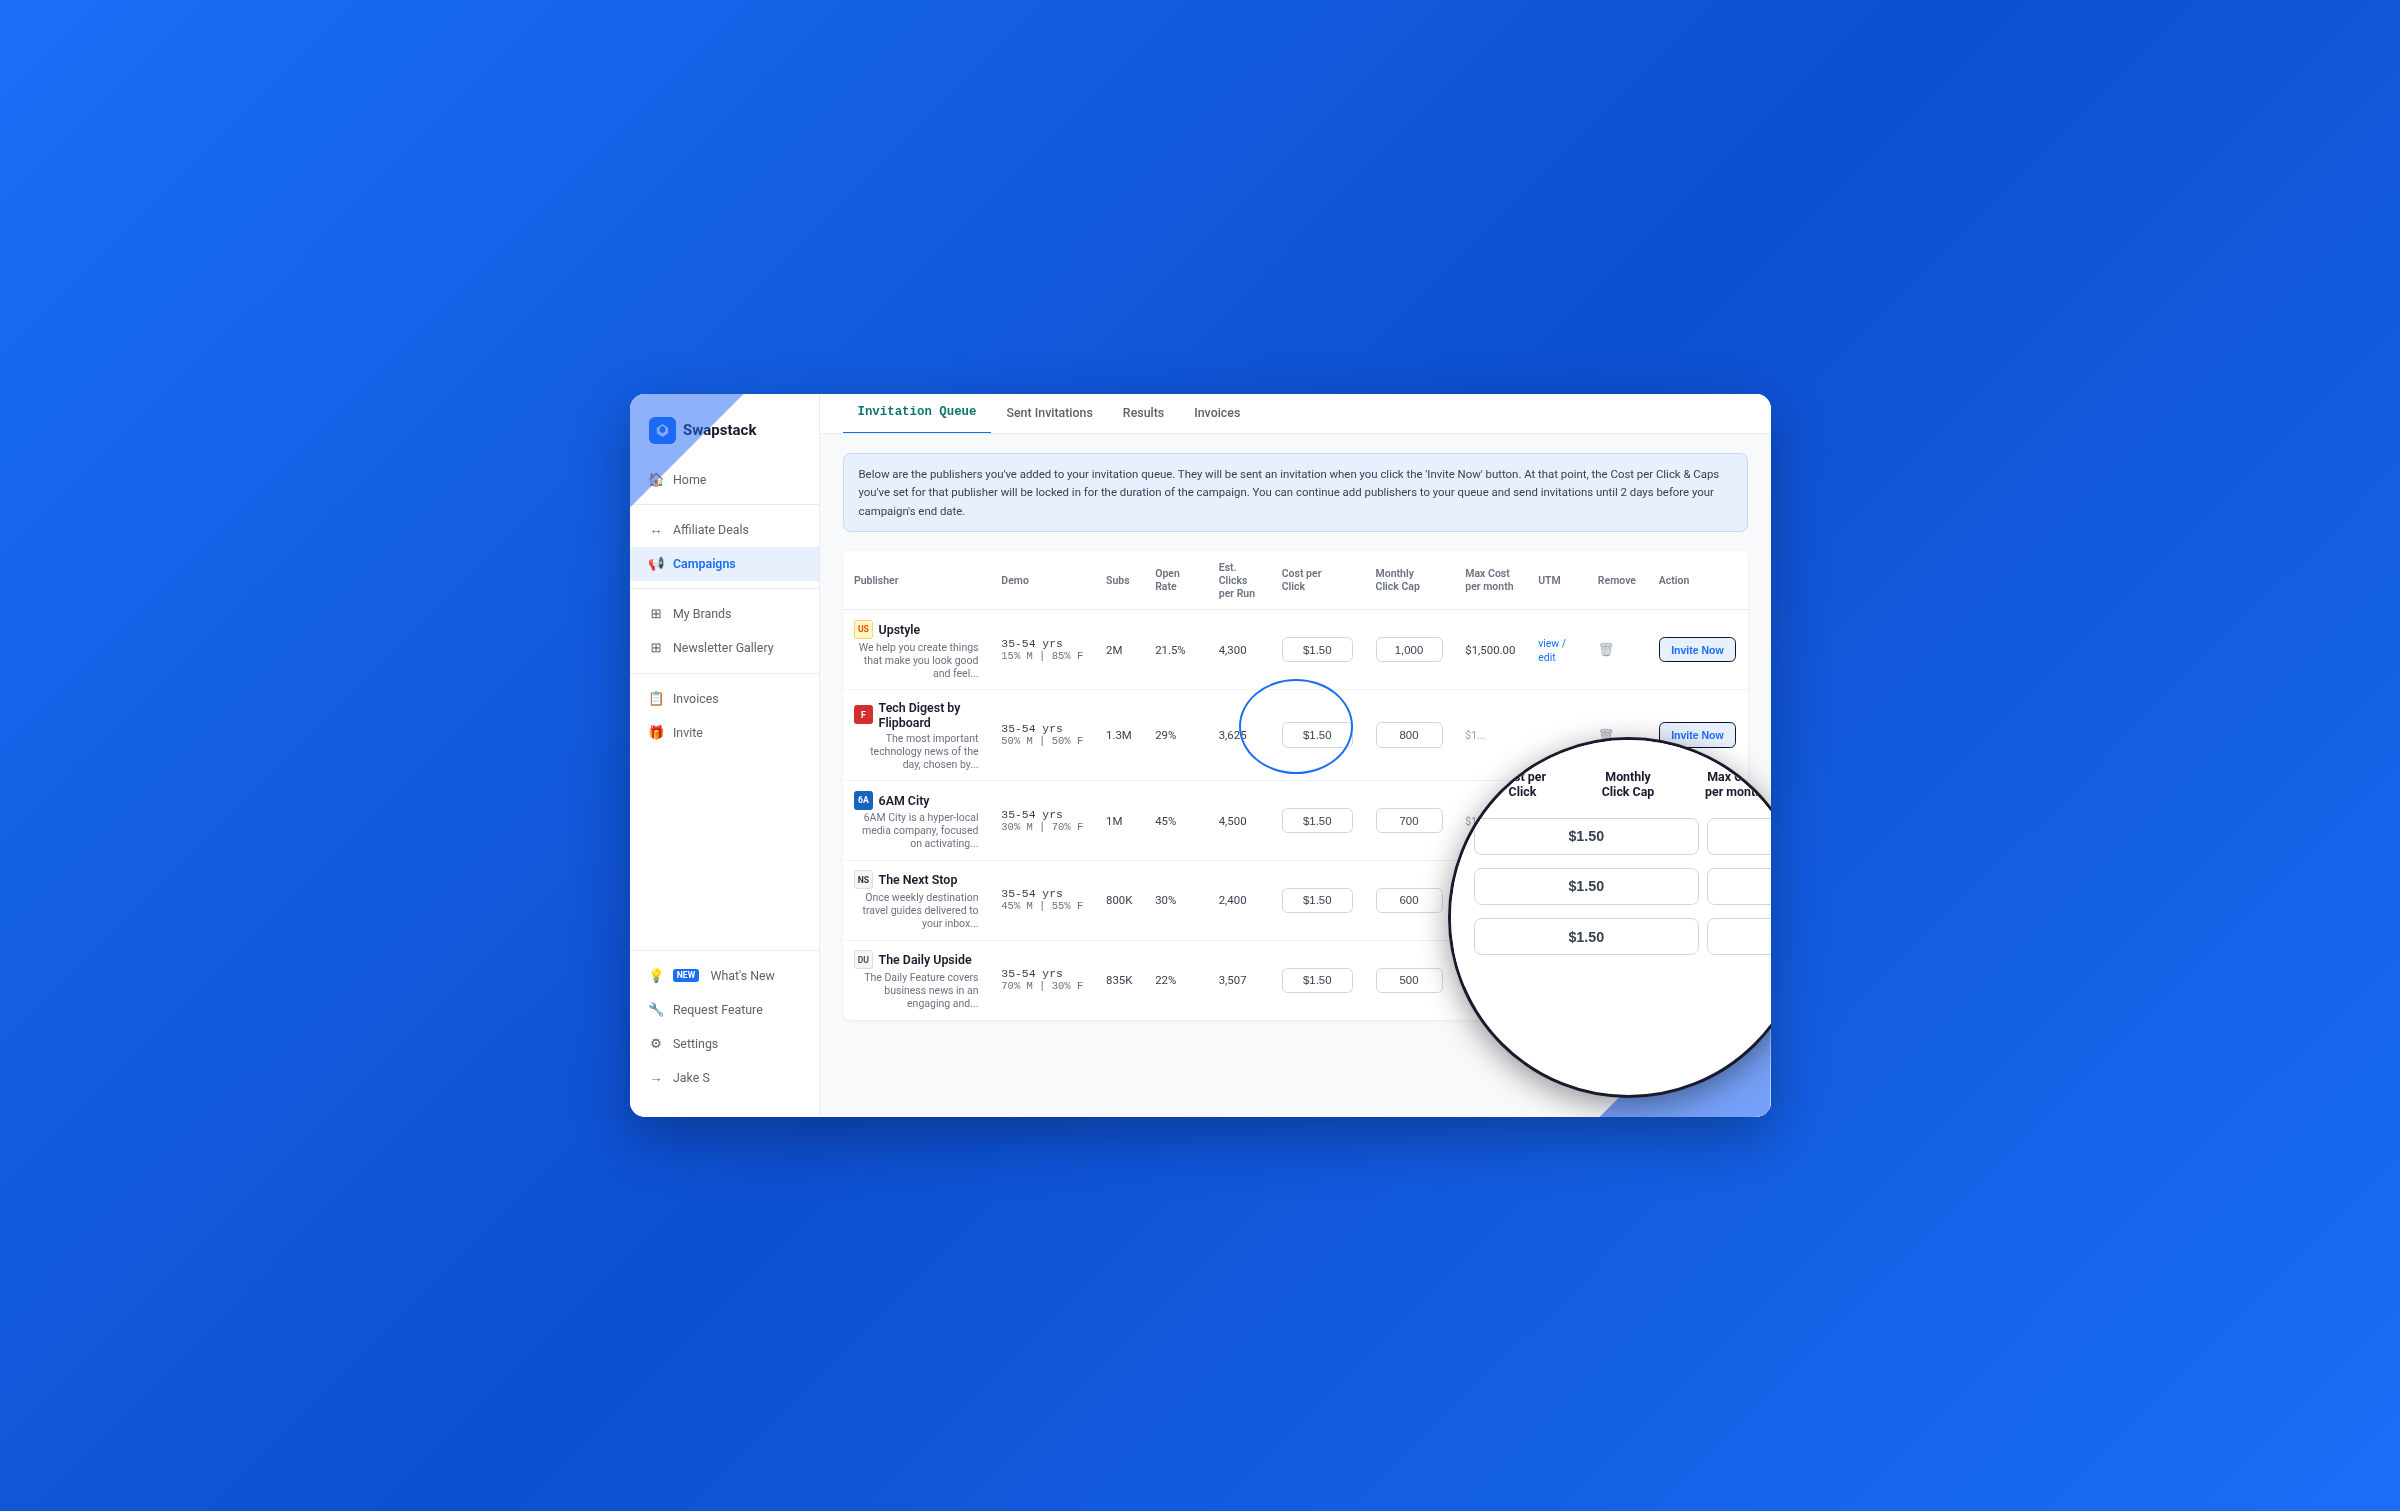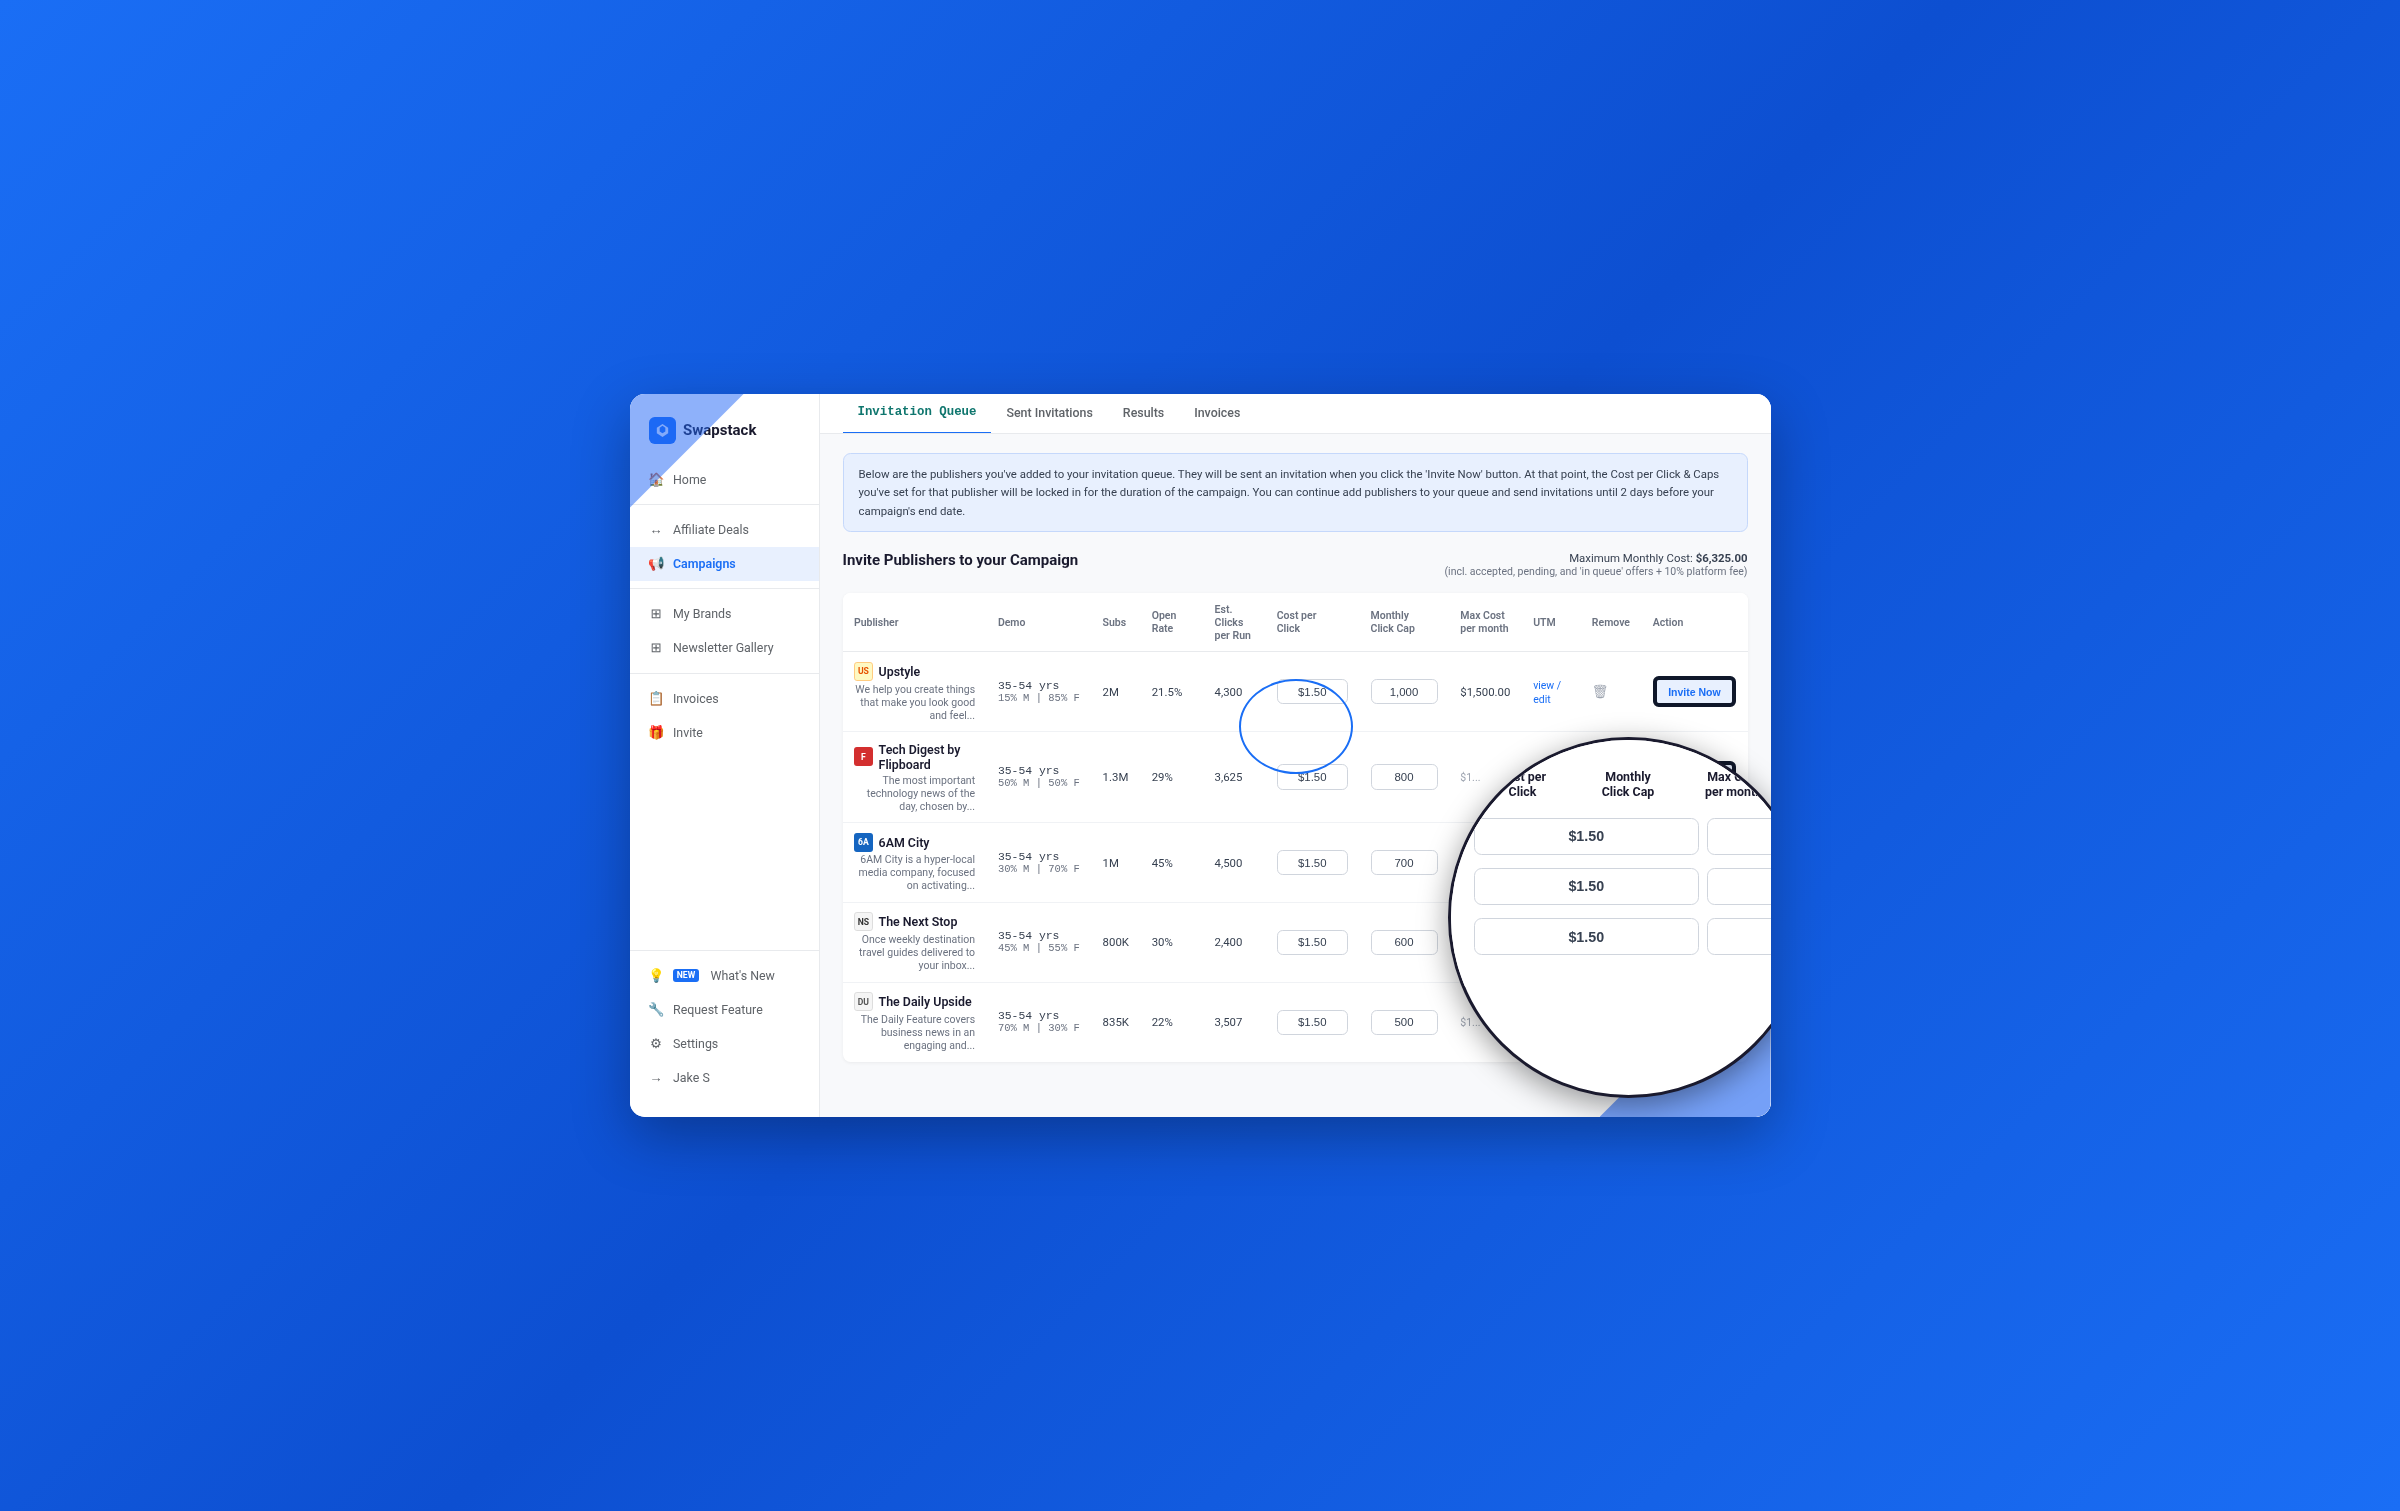--- a/index.html
+++ b/index.html
@@ -292,21 +292,21 @@
       text-decoration: none;
     }
     .delete-icon {
       color: #9ca3af;
       cursor: pointer;
       font-size: 13.3px;
     }
     .invite-btn {
       background: #e8f0fe;
       color: #1a6ef5;
-      border: 4px solid #0f172a;
+      border: 1px solid #0f172a;
       border-radius: 5.7px;
       padding: 5.7px 11.4px;
       font-size: 10.5px;
       font-weight: 600;
       cursor: pointer;
       white-space: nowrap;
     }
     
     .magnifier-overlay {
       position: absolute;
@@ -480,30 +480,20 @@
         <span>Results</span>
       </div>
       <div class="tab">
         <span>Invoices</span>
       </div>
     </div>
 
     <div class="content-area">
       <div class="info-banner">Below are the publishers you've added to your invitation queue. They will be sent an invitation when you click the 'Invite Now' button. At that point, the Cost per Click &amp; Caps you've set for that publisher will be locked in for the duration of the campaign. You can continue add publishers to your queue and send invitations until 2 days before your campaign's end date.</div>
 
-      <div class="section-header">
-        <h2 class="section-title">Invite Publishers to your Campaign</h2>
-        <div class="max-cost-info">
-          <div>
-            <span>Maximum Monthly Cost:</span>
-            <span class="cost-value">$6,325.00</span>
-          </div>
-          <div class="cost-note">(incl. accepted, pending, and 'in queue' offers + 10% platform fee)</div>
-        </div>
-      </div>
 
       <table class="publishers-table">
         <thead>
           <tr>
             <th>Publisher</th>
             <th>Demo</th>
             <th>Subs</th>
             <th>Open Rate</th>
             <th>Est. Clicks<br>per Run</th>
             <th>Cost per<br>Click</th>

